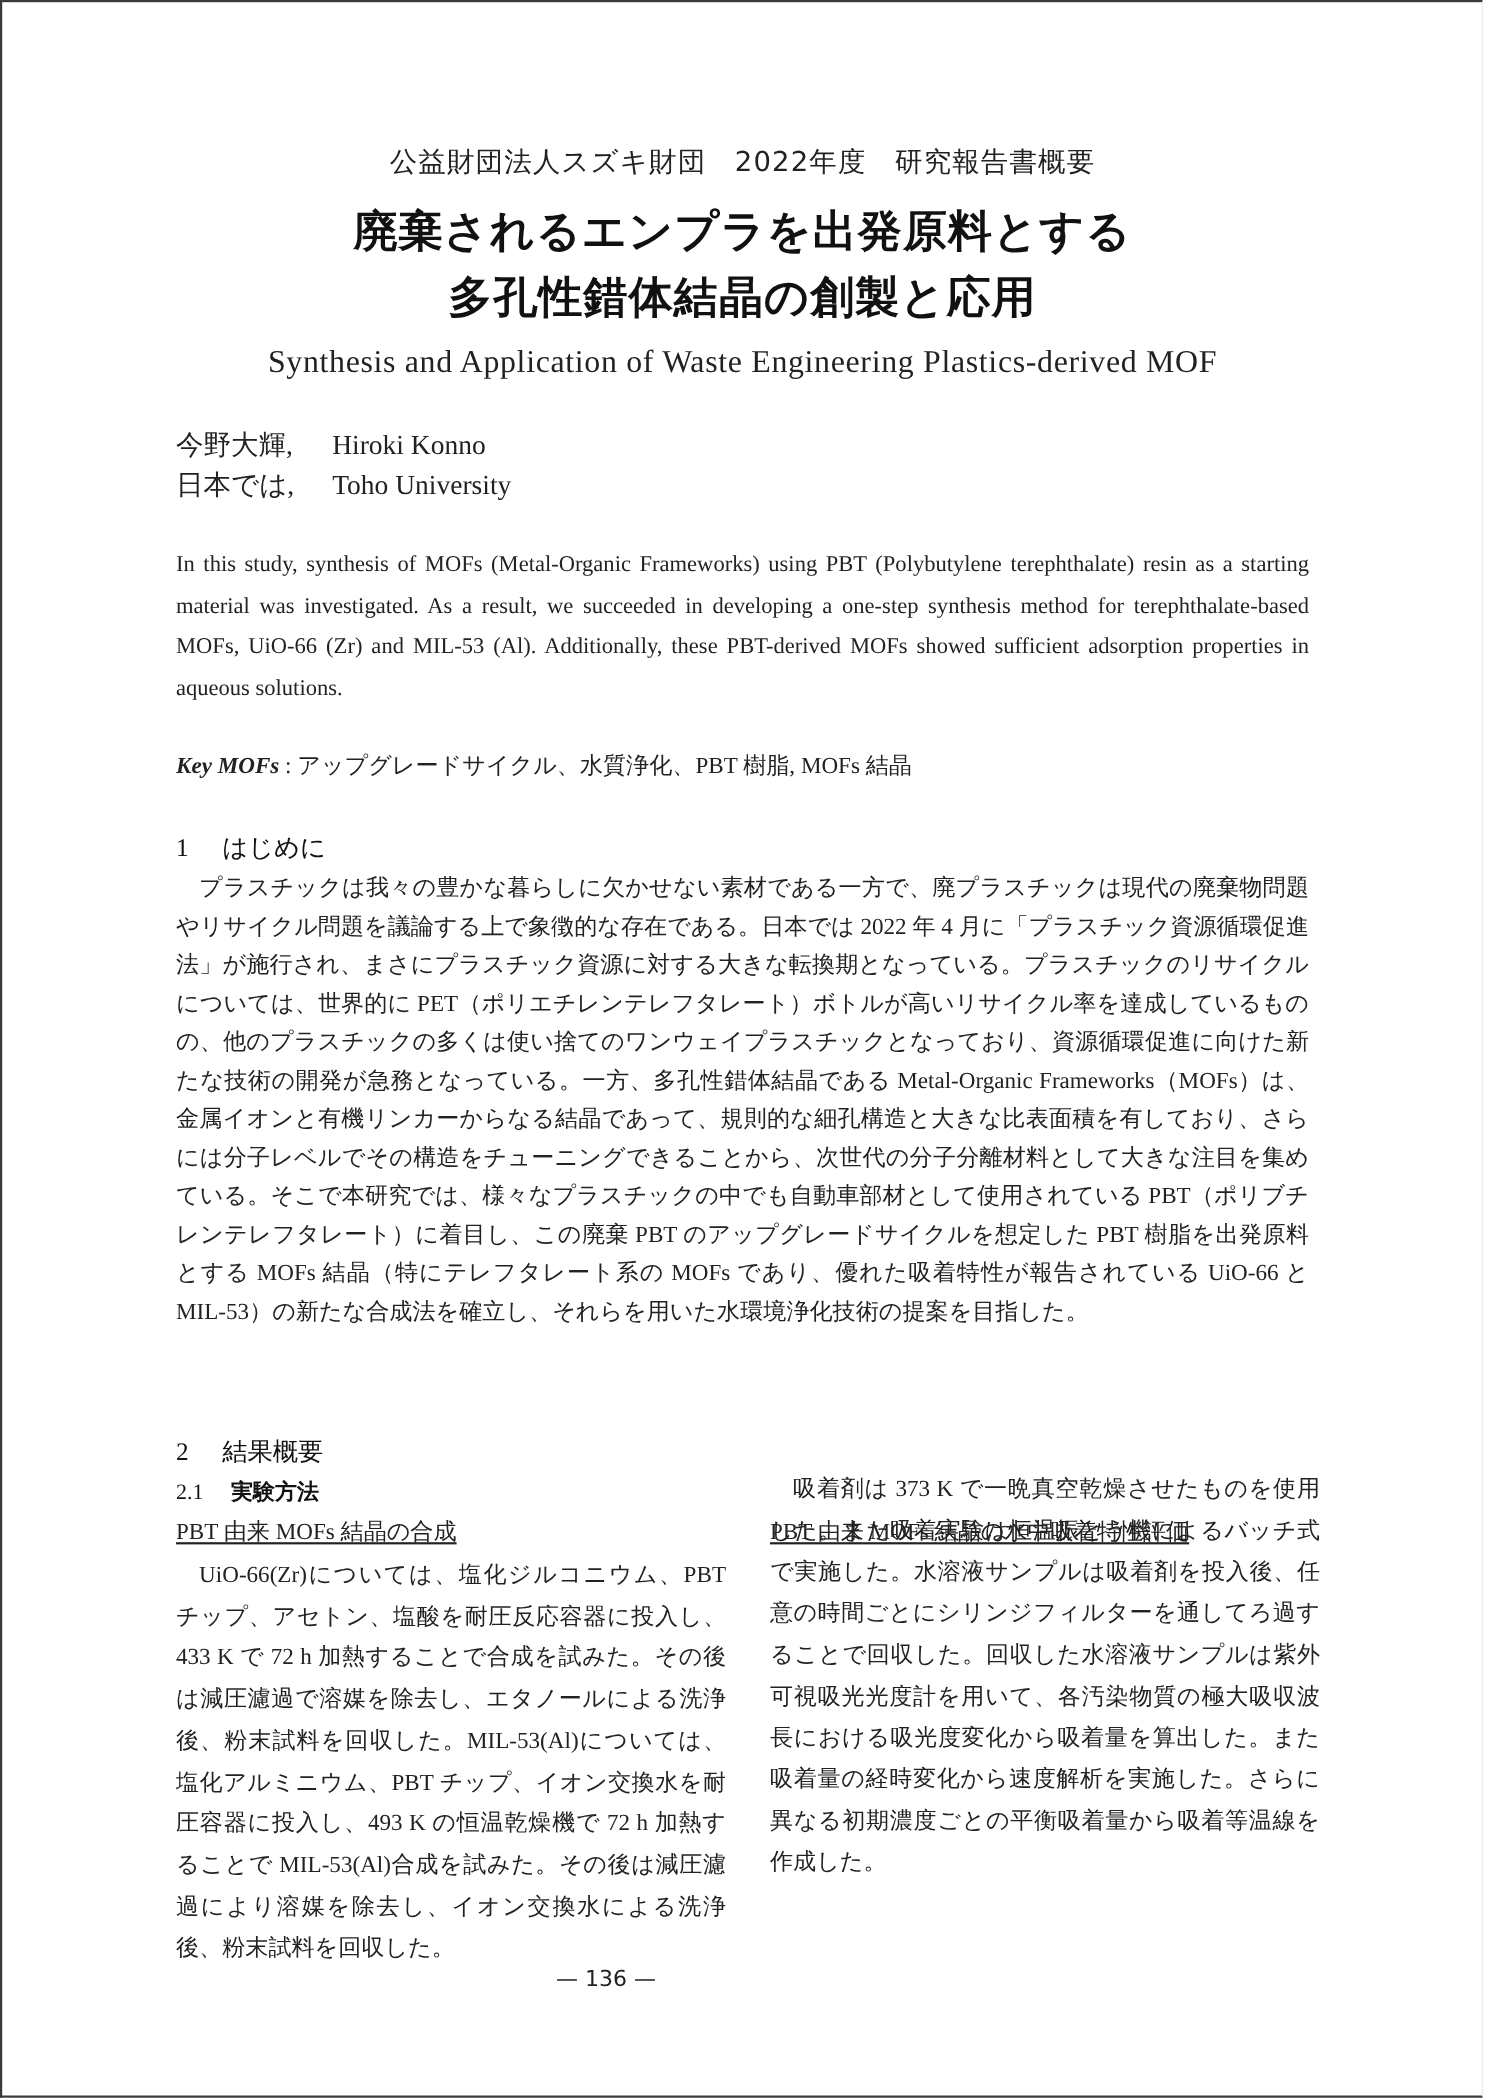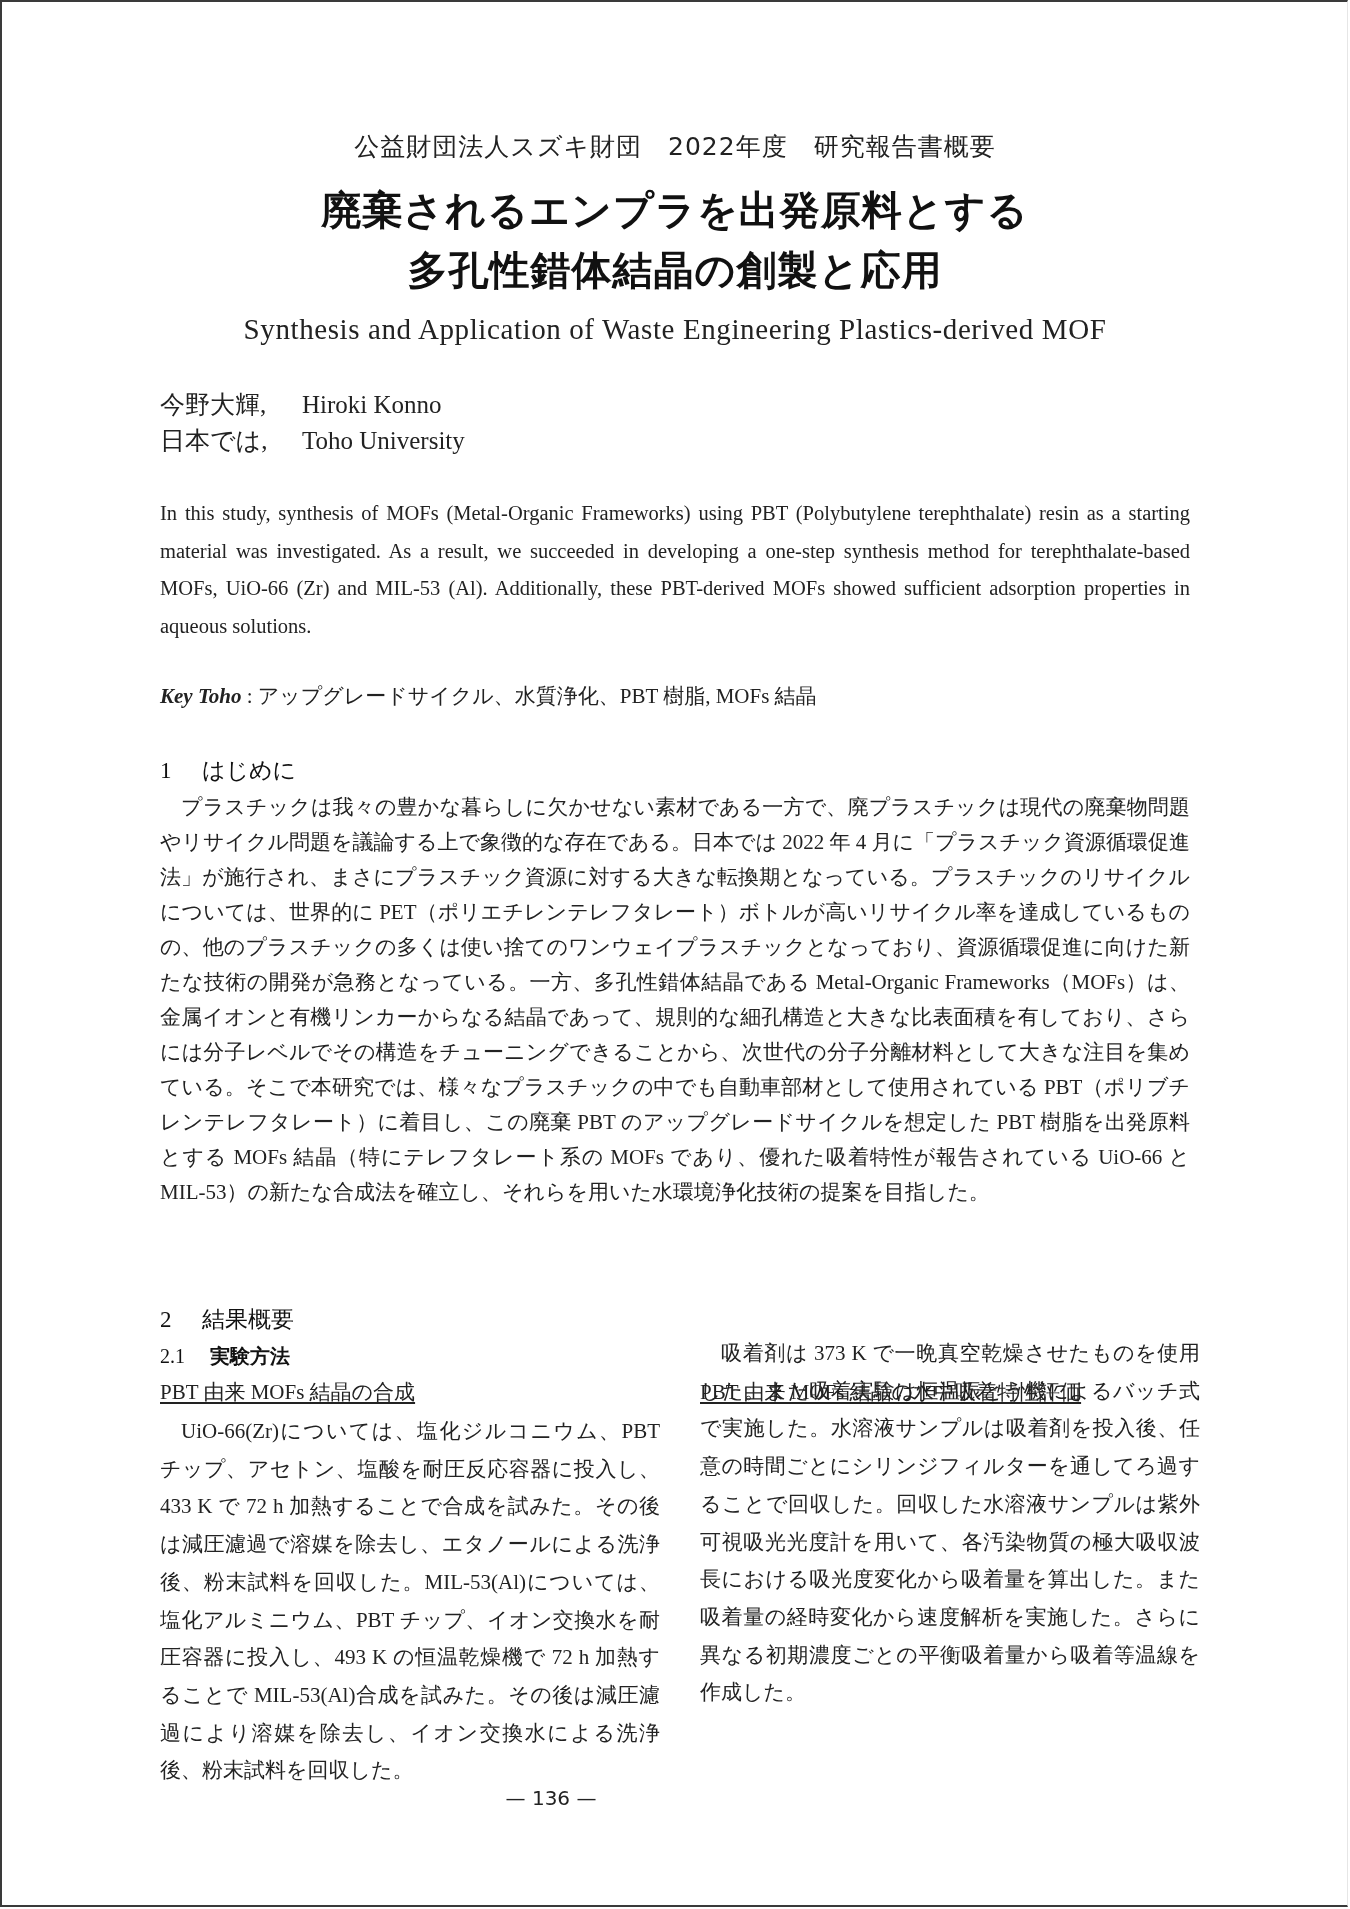--- a/index.html
+++ b/index.html
@@ -79,21 +79,21 @@
 <div class="abs author" style="top:388px;">
   <span class="ja">今野大輝,</span><span>Hiroki Konno</span>
 </div>
 <div class="abs author" style="top:424px;">
   <span class="ja">日本では,</span><span>Toho University</span>
 </div>
 
 <div class="abs abstract">In this study, synthesis of MOFs (Metal-Organic Frameworks) using PBT (Polybutylene terephthalate) resin as a starting material was investigated. As a result, we succeeded in developing a one-step synthesis method for terephthalate-based MOFs, UiO-66 (Zr) and MIL-53 (Al). Additionally, these PBT-derived MOFs showed sufficient adsorption properties in aqueous solutions.</div>
 
 <div class="abs keywords">
-  <span class="kw-label">Key Toho</span><span> : </span><span>アップグレードサイクル、水質浄化、PBT 樹脂, MOFs 結晶</span>
+  <span class="kw-label">Key MOFs</span><span> : </span><span>アップグレードサイクル、水質浄化、PBT 樹脂, MOFs 結晶</span>
 </div>
 
 <div class="abs sec-h" style="top:755px;">
   <span class="num">1</span><span>はじめに</span>
 </div>
 <div class="abs body-text">
   <p>プラスチックは我々の豊かな暮らしに欠かせない素材である一方で、廃プラスチックは現代の廃棄物問題やリサイクル問題を議論する上で象徴的な存在である。日本では 2022 年 4 月に「プラスチック資源循環促進法」が施行され、まさにプラスチック資源に対する大きな転換期となっている。プラスチックのリサイクルについては、世界的に PET（ポリエチレンテレフタレート）ボトルが高いリサイクル率を達成しているものの、他のプラスチックの多くは使い捨てのワンウェイプラスチックとなっており、資源循環促進に向けた新たな技術の開発が急務となっている。一方、多孔性錯体結晶である Metal-Organic Frameworks（MOFs）は、金属イオンと有機リンカーからなる結晶であって、規則的な細孔構造と大きな比表面積を有しており、さらには分子レベルでその構造をチューニングできることから、次世代の分子分離材料として大きな注目を集めている。そこで本研究では、様々なプラスチックの中でも自動車部材として使用されている PBT（ポリブチレンテレフタレート）に着目し、この廃棄 PBT のアップグレードサイクルを想定した PBT 樹脂を出発原料とする MOFs 結晶（特にテレフタレート系の MOFs であり、優れた吸着特性が報告されている UiO-66 と MIL-53）の新たな合成法を確立し、それらを用いた水環境浄化技術の提案を目指した。</p>
 </div>
 
 <div class="abs sec-h" style="top:1304px;">

